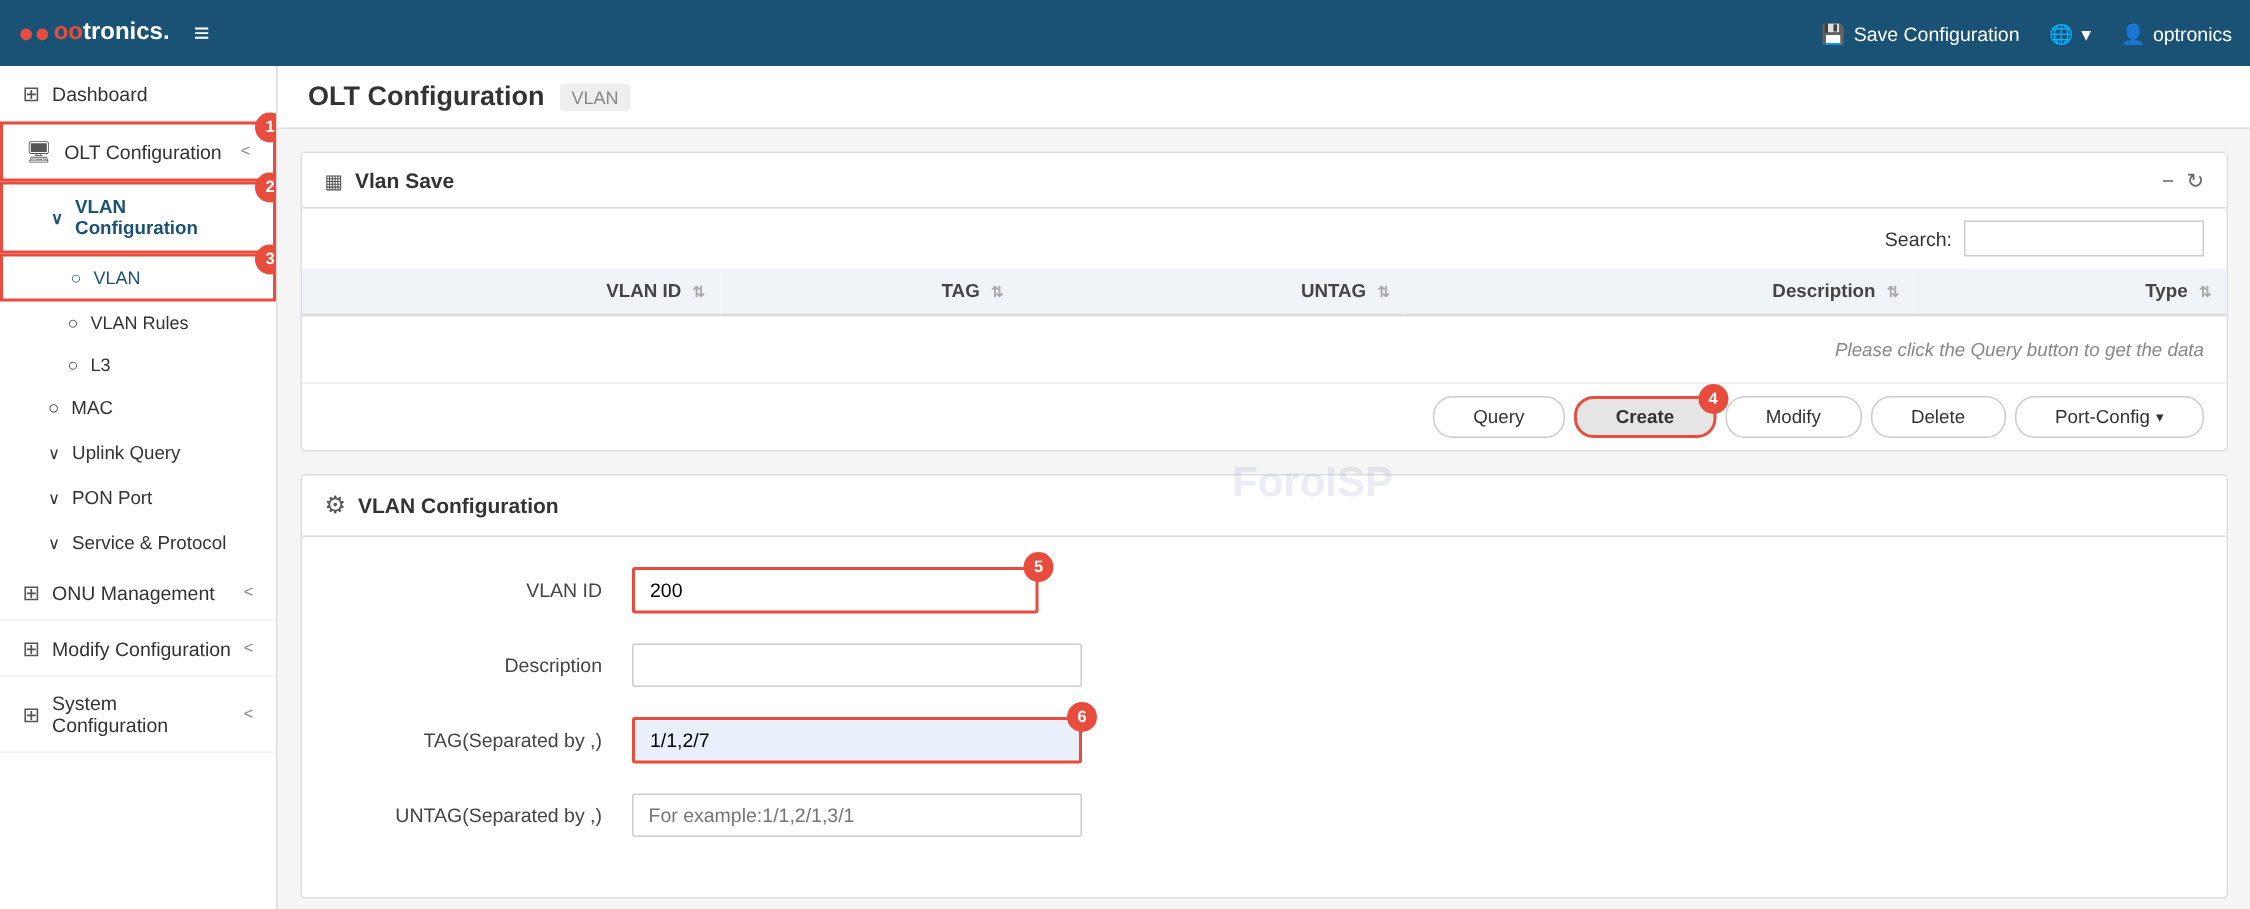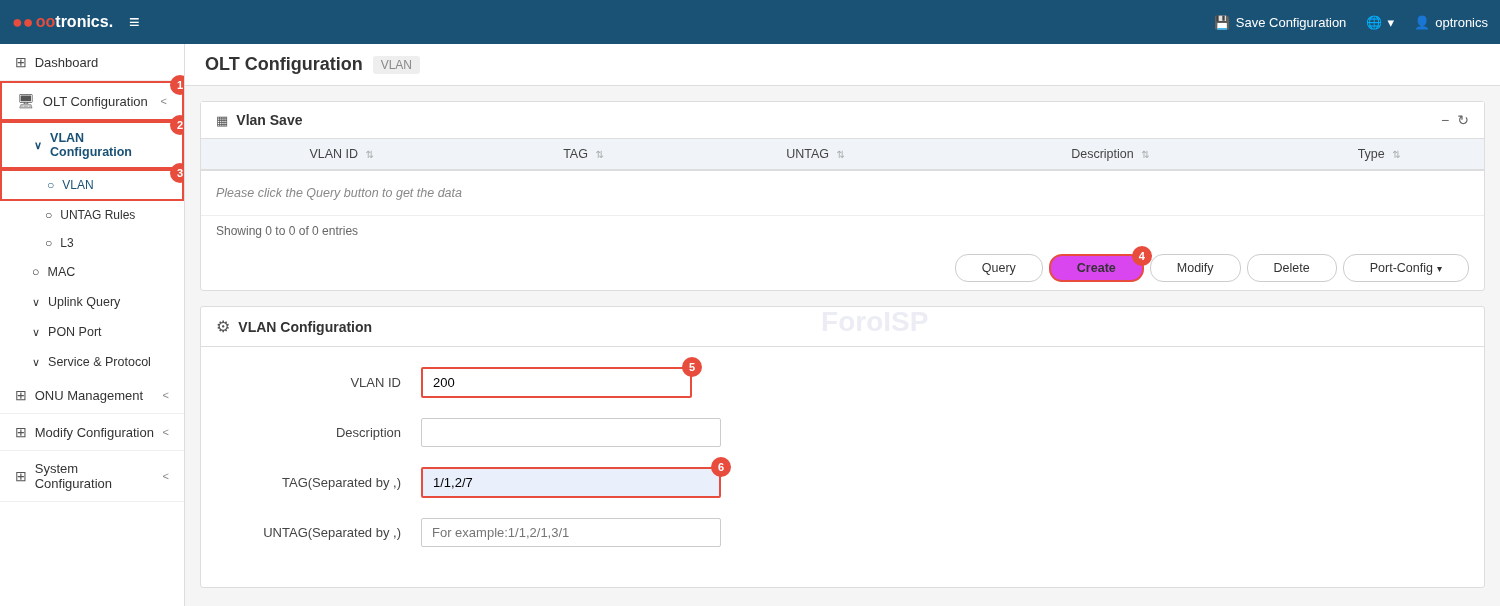--- a/index.html
+++ b/index.html
@@ -182,34 +182,34 @@
     table {
       width: 100%;
       border-collapse: collapse;
       font-size: 12.5px;
     }
     thead tr {
       background: #f0f4f8;
     }
     th {
       padding: 8px 10px;
-      text-align: center;
+      text-align: right;
       color: #444;
-      font-weight: 400;
+      font-weight: 700;
       border-bottom: 2px solid #ddd;
       white-space: nowrap;
     }
     th .sort-icon { color: #aaa; font-size: 10px; margin-left: 4px; }
     td {
       padding: 8px 10px;
       border-bottom: 1px solid #eee;
       color: #555;
     }
     .empty-row td {
-      text-align: left;
+      text-align: right;
       padding: 15px;
       color: #888;
       font-style: italic;
     }
     .showing-info {
       padding: 8px 15px;
       font-size: 12px;
       color: #666;
     }
 
@@ -361,21 +361,21 @@
     </div>
 
     <div class="sidebar-sub-sub-item active highlighted" style="border: 2px solid #e74c3c; position:relative;">
       <span>○</span>
       <span>VLAN</span>
       <span class="annotation-badge" style="top:-8px; right:-8px;">3</span>
     </div>
 
     <div class="sidebar-sub-sub-item">
       <span>○</span>
-      <span>UNTAG Rules</span>
+      <span>VLAN Rules</span>
     </div>
 
     <div class="sidebar-sub-sub-item">
       <span>○</span>
       <span>L3</span>
     </div>
 
     <div class="sidebar-sub-item">
       <span>○</span>
       <span>MAC</span>
@@ -428,44 +428,47 @@
     <div class="panel">
       <div class="panel-header">
         <span style="color:#555;">▦</span>
         <span class="panel-title">Vlan Save</span>
         <div class="panel-controls">
           <button class="panel-btn">−</button>
           <button class="panel-btn">↻</button>
         </div>
       </div>
 
+      <div class="table-toolbar">
+        <span class="search-label">Search:</span>
+        <input class="search-input" type="text" placeholder="" style="">
+      </div>
 
       <table>
         <thead>
           <tr>
             <th>VLAN ID <span class="sort-icon">⇅</span></th>
             <th>TAG <span class="sort-icon">⇅</span></th>
             <th>UNTAG <span class="sort-icon">⇅</span></th>
             <th>Description <span class="sort-icon">⇅</span></th>
             <th>Type <span class="sort-icon">⇅</span></th>
           </tr>
         </thead>
         <tbody>
           <tr class="empty-row">
             <td colspan="5">Please click the Query button to get the data</td>
           </tr>
         </tbody>
       </table>
 
-      <div class="showing-info">Showing 0 to 0 of 0 entries</div>
 
       <div class="action-bar">
         <button class="btn">Query</button>
         <div style="position:relative; display:inline-block;">
-          <button class="btn btn-highlighted" style="border:2px solid #e74c3c; background:#d946ef; font-weight:600;">Create</button>
+          <button class="btn btn-highlighted" style="border:2px solid #e74c3c; background:#e5e5e5; font-weight:600;">Create</button>
           <span class="annotation-badge" style="top:-8px; right:-8px;">4</span>
         </div>
         <button class="btn">Modify</button>
         <button class="btn">Delete</button>
         <button class="btn btn-with-dropdown">
           <span>Port-Config</span>
           <span class="btn-dropdown-arrow">▾</span>
         </button>
       </div>
     </div>

